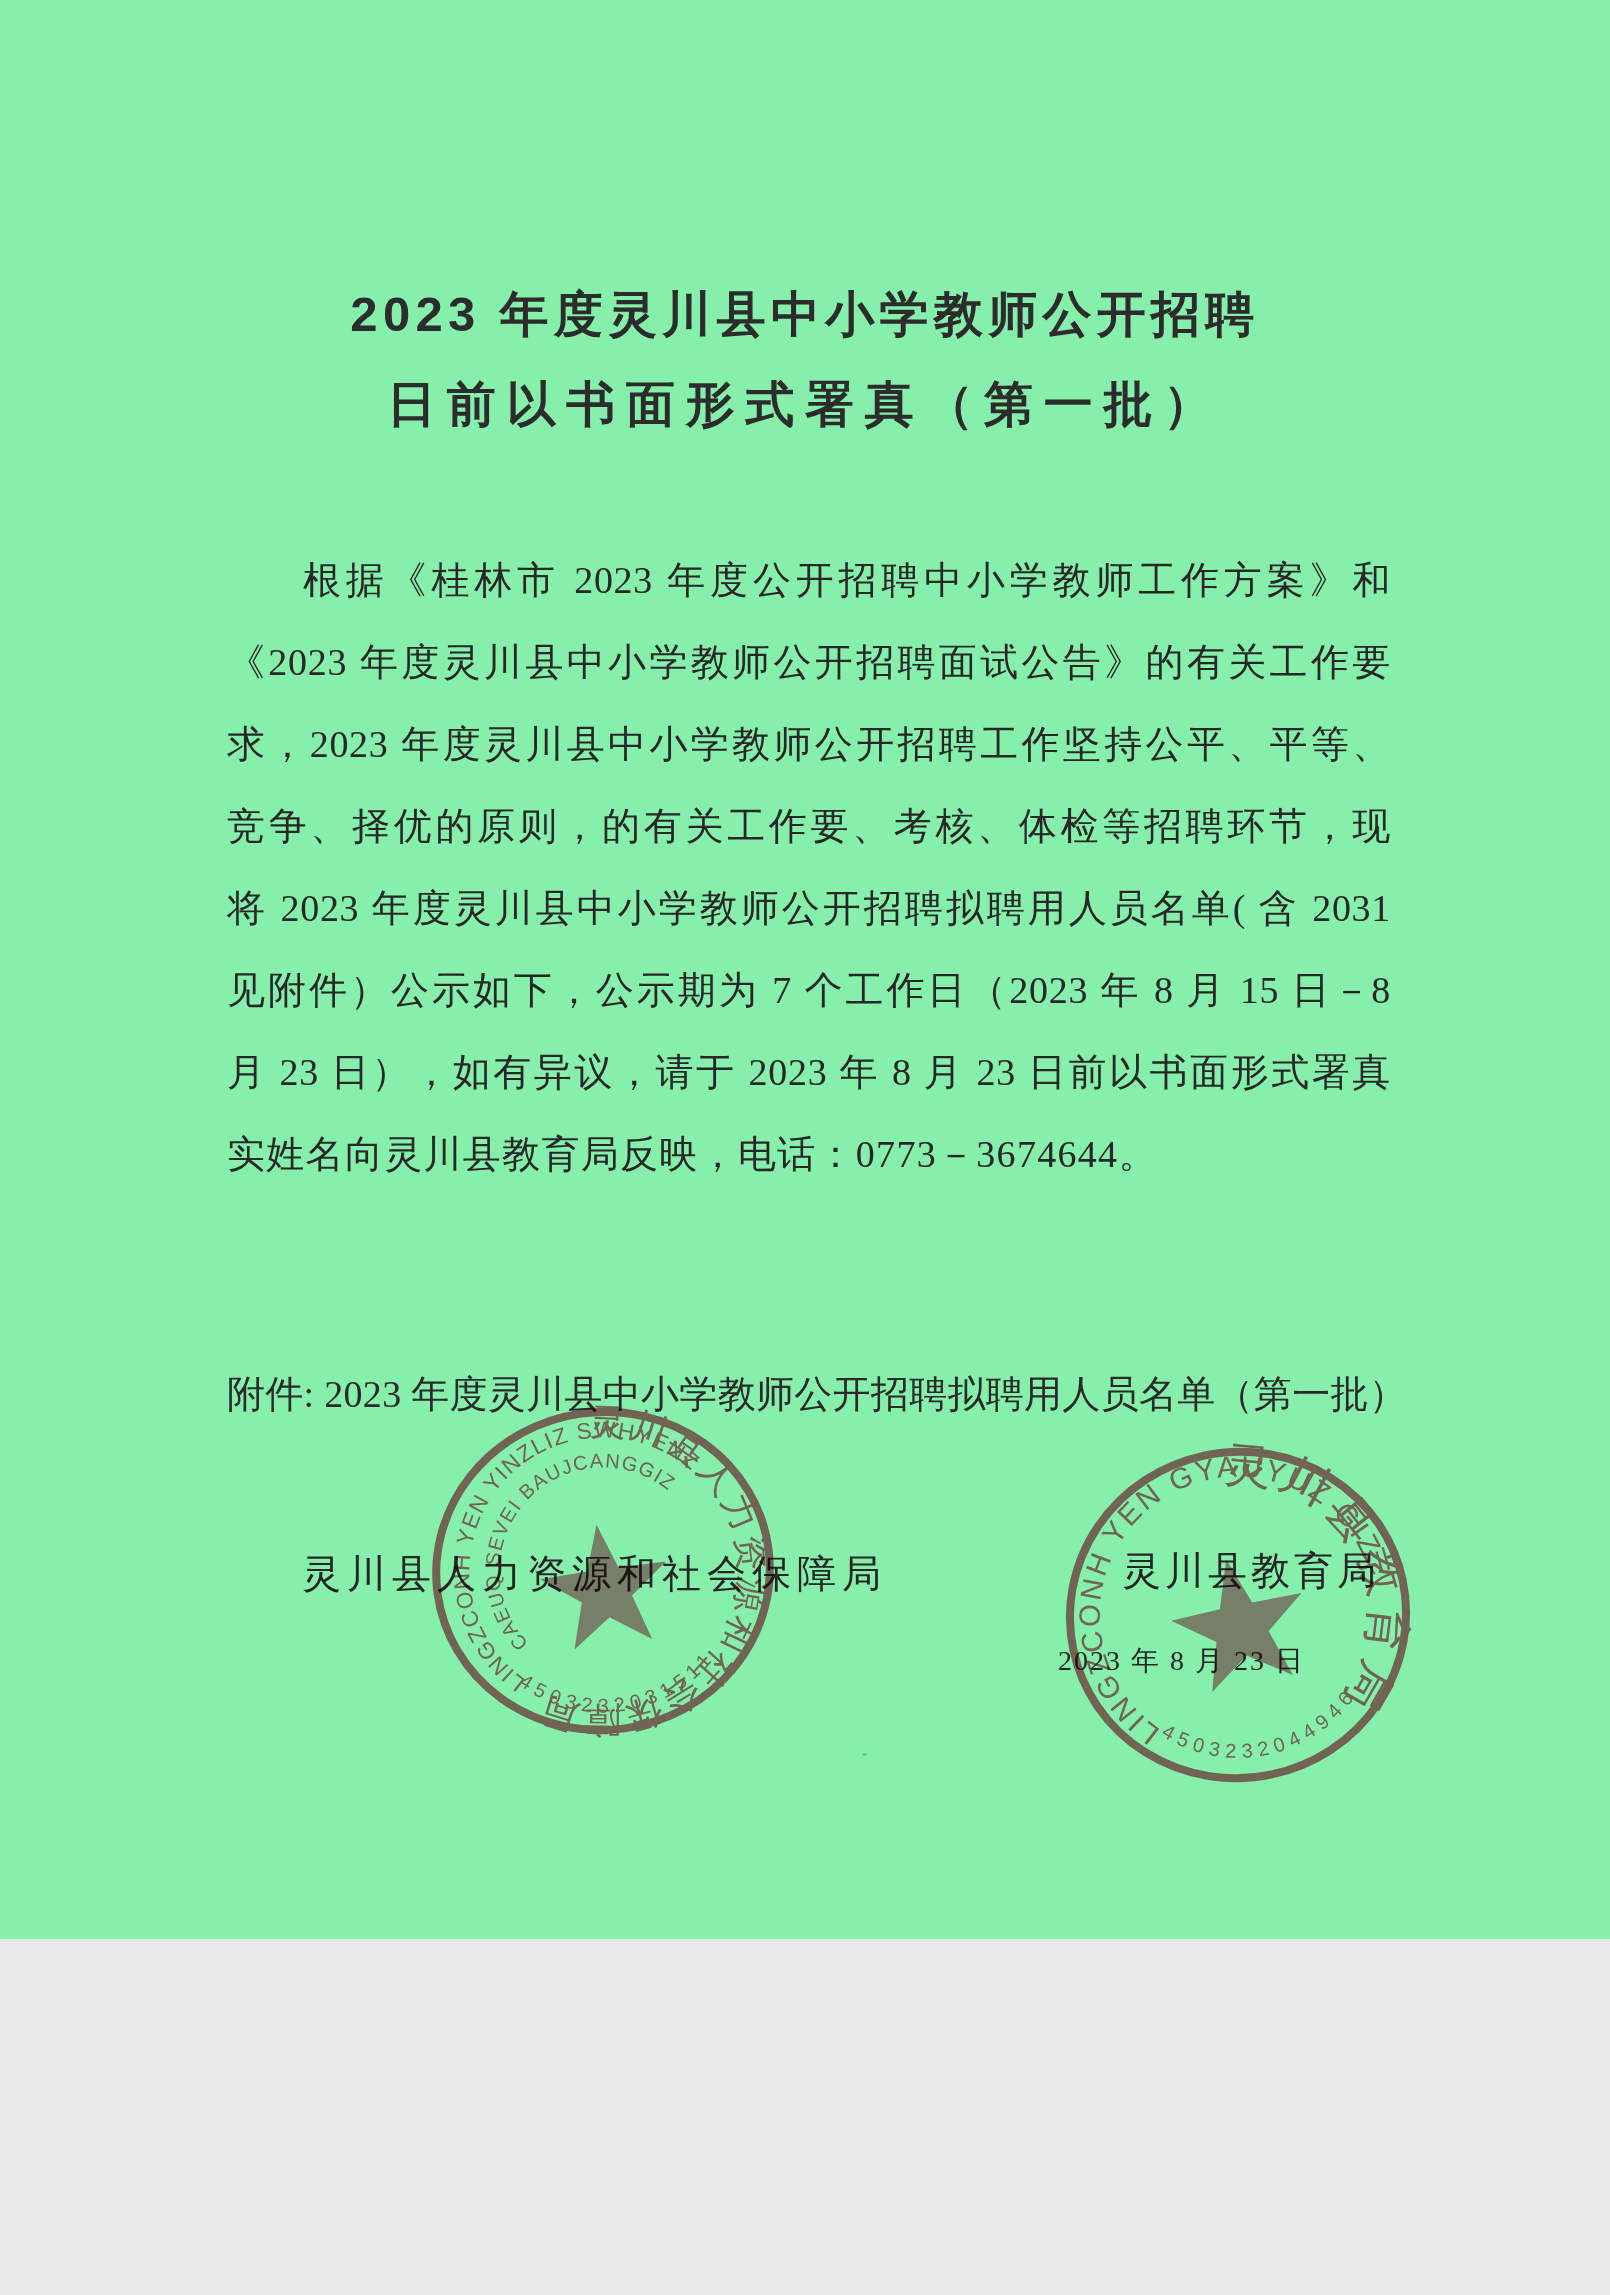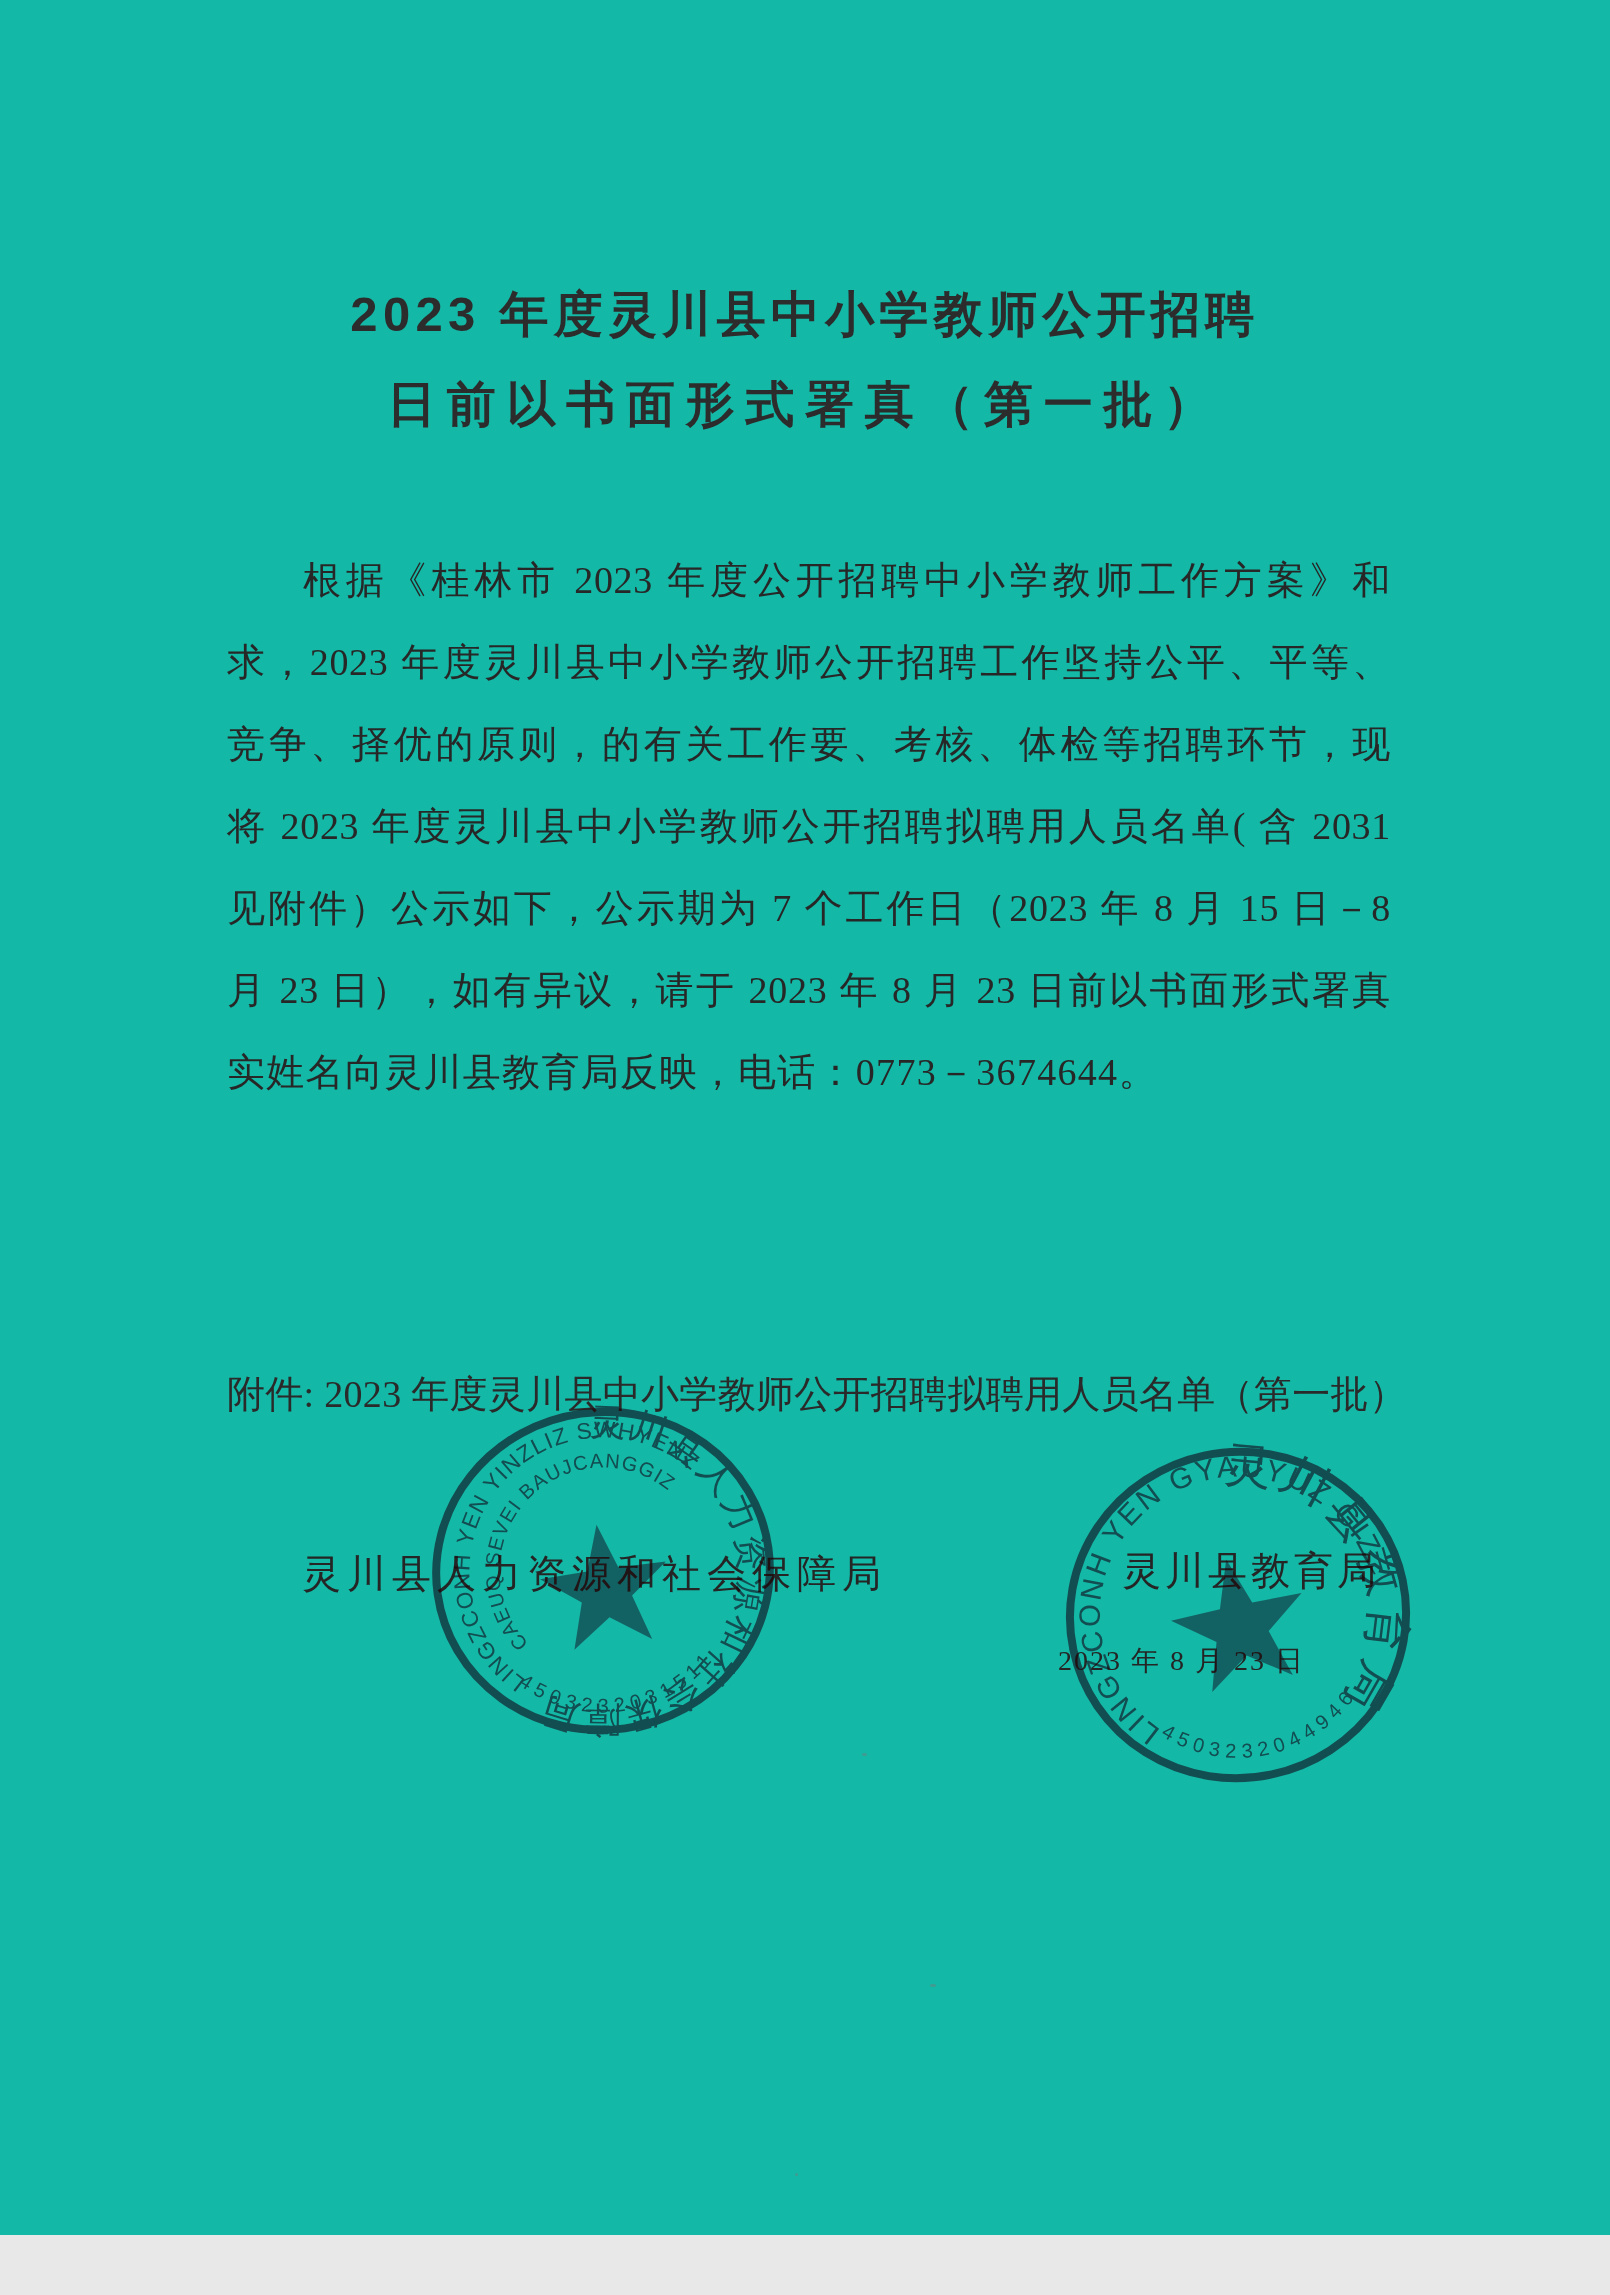--- a/index.html
+++ b/index.html
@@ -1,19 +1,19 @@
 <!DOCTYPE html>
 <html style="font-size:10.7px"><head>
 <meta charset="utf-8">
 <style>
   html,body{margin:0;padding:0;background:#e8e8e8;}
   .page{
     position:relative;
-    width:1610px;height:2235px;
-    background:#14b8a6;
+    width:1610px;height:1939px;
+    background:#86efac;
     overflow:hidden;
     font-family:"Liberation Serif","DejaVu Serif",serif;
     color:#262626;
   }
   
   .title{
     position:absolute;left:0;top:269px;width:1610px;
     text-align:center;
     font-family:"Liberation Sans","DejaVu Sans",sans-serif;
     font-weight:700;
@@ -68,20 +68,21 @@
 
 <div class="page">
 
   <div class="title">
     <div class="t1">2023 年度灵川县中小学教师公开招聘</div>
     <div class="t2">日前以书面形式署真（第一批）</div>
   </div>
 
   <div class="bodytext">
     <div class="bline first">根据《桂林市 2023 年度公开招聘中小学教师工作方案》和</div>
+    <div class="bline">《2023 年度灵川县中小学教师公开招聘面试公告》的有关工作要</div>
     <div class="bline">求，2023 年度灵川县中小学教师公开招聘工作坚持公平、平等、</div>
     <div class="bline">竞争、择优的原则，的有关工作要、考核、体检等招聘环节，现</div>
     <div class="bline">将 2023 年度灵川县中小学教师公开招聘拟聘用人员名单( 含 2031</div>
     <div class="bline">见附件）公示如下，公示期为 7 个工作日（2023 年 8 月 15 日－8</div>
     <div class="bline">月 23 日），如有异议，请于 2023 年 8 月 23 日前以书面形式署真</div>
     <div class="bline last">实姓名向灵川县教育局反映，电话：0773－3674644。</div>
   </div>
 
   <div class="attachment">附件: 2023 年度灵川县中小学教师公开招聘拟聘用人员名单（第一批）</div>
 

